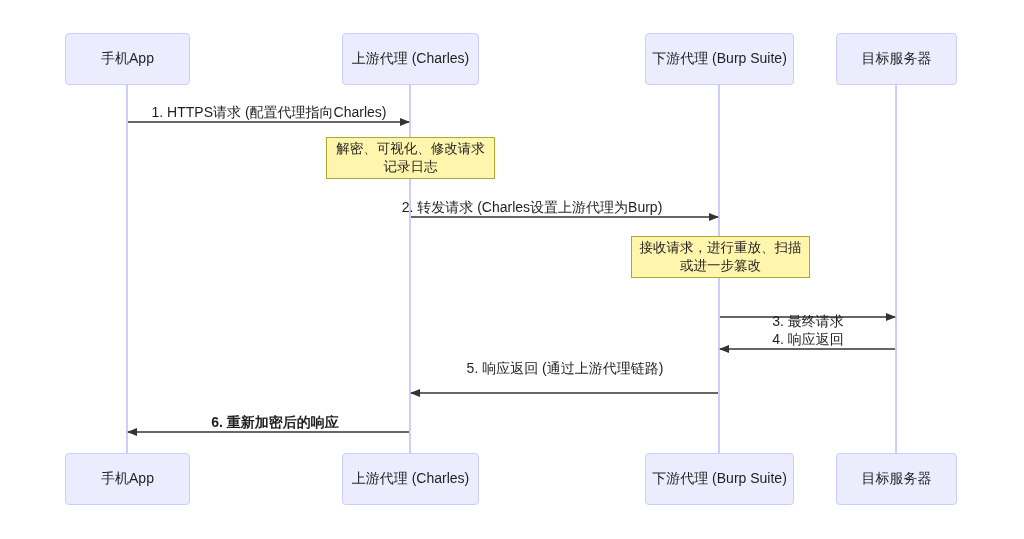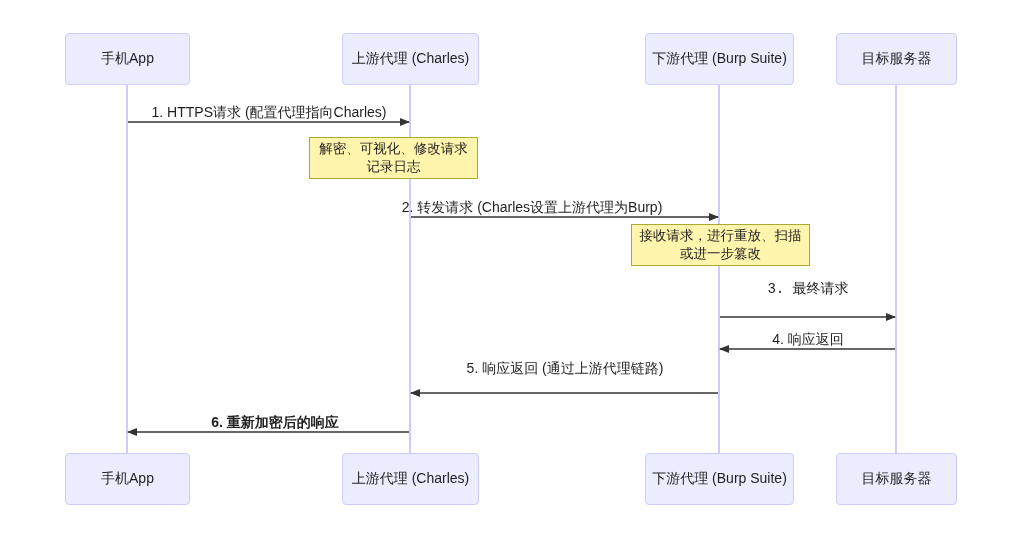--- a/index.html
+++ b/index.html
@@ -120,28 +120,28 @@
       </div>
       <div class="participant-box" style="left: 645px; top: 453px; width: 149px; height: 52px;">
         <span>下游代理 (Burp Suite)</span>
       </div>
       <div class="participant-box" style="left: 836px; top: 453px; width: 121px; height: 52px;">
         <span>目标服务器</span>
       </div>
     </div>
 
   <div id="notes-layer">
-      <div class="note-box" style="left: 309px; top: 137px; width: 169px; height: 42px;"><span>解密、可视化、修改请求
+      <div class="note-box" style="left: 326px; top: 137px; width: 169px; height: 42px;"><span>解密、可视化、修改请求
 记录日志</span></div>
-      <div class="note-box" style="left: 631px; top: 224px; width: 179px; height: 42px;"><span>接收请求，进行重放、扫描
+      <div class="note-box" style="left: 631px; top: 236px; width: 179px; height: 42px;"><span>接收请求，进行重放、扫描
 或进一步篡改</span></div>
     </div>
 
   <div id="labels-layer">
       <div class="msg-label" style="left: 269px; top: 104px;">1. HTTPS请求 (配置代理指向Charles)</div>
       <div class="msg-label" style="left: 532px; top: 199px;">2. 转发请求 (Charles设置上游代理为Burp)</div>
-      <div class="msg-label" style="left: 808px; top: 281px; font-family: Liberation Mono, monospace;">3. 最终请求</div>
+      <div class="msg-label" style="left: 808px; top: 313px;">3. 最终请求</div>
       <div class="msg-label" style="left: 808px; top: 331px;">4. 响应返回</div>
       <div class="msg-label" style="left: 565px; top: 360px;">5. 响应返回 (通过上游代理链路)</div>
       <div class="msg-label" style="left: 275px; top: 414px; font-weight: bold;">6. 重新加密后的响应</div>
     </div>
 
 </div>
 
 </body></html>

